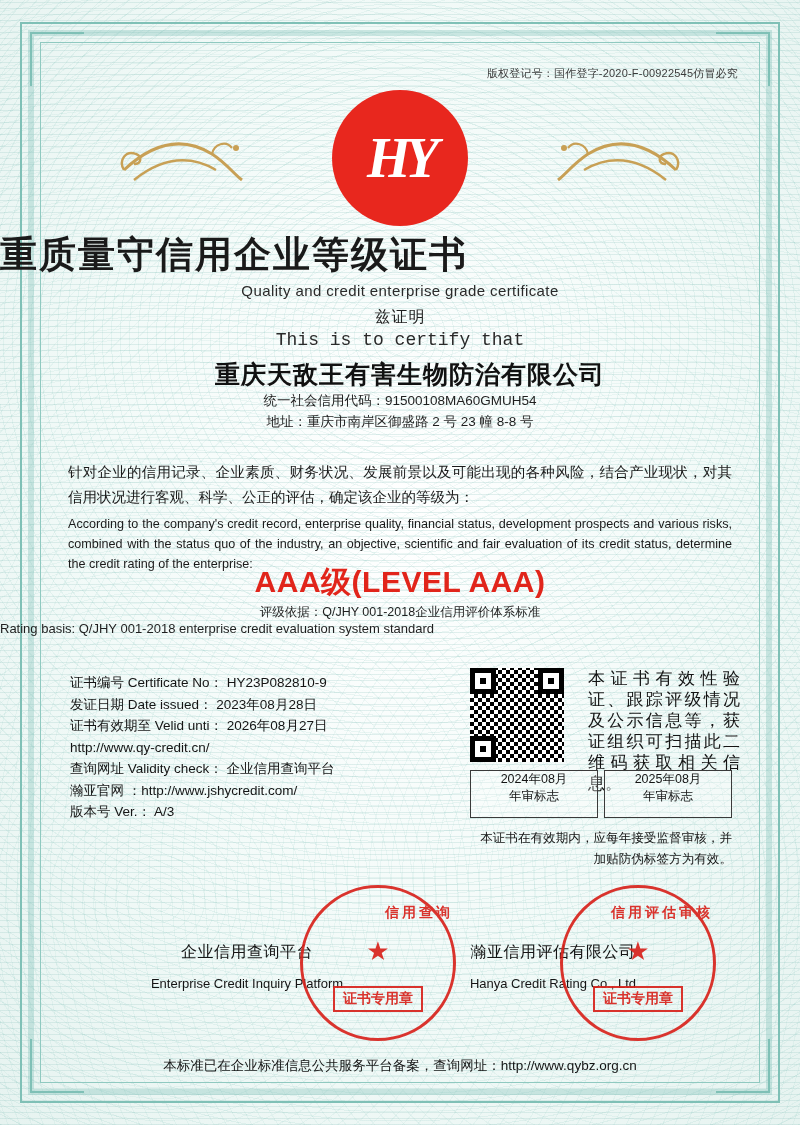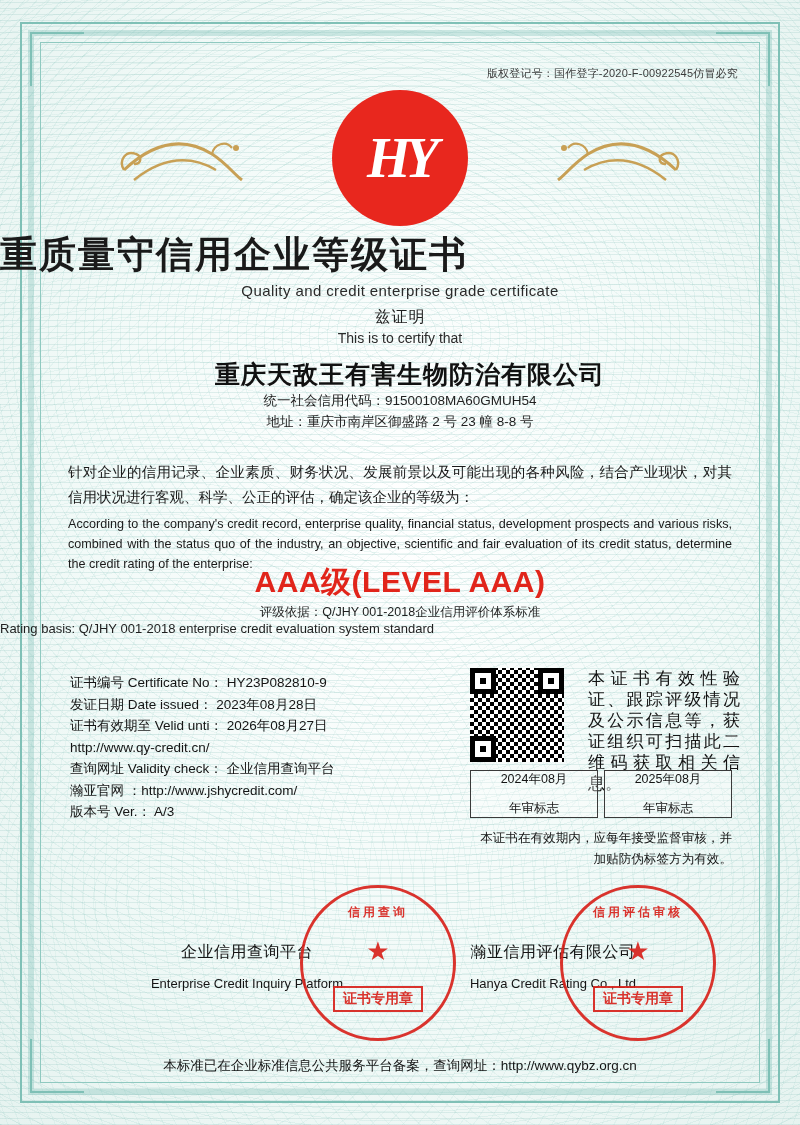--- a/index.html
+++ b/index.html
@@ -157,22 +157,23 @@
     text-align: center;
     font-size: 16px;
     color: #1f1f1f;
     letter-spacing: 1px;
   }
   .certify-en {
     position: absolute;
     top: 330px;
     width: 100%;
     text-align: center;
-    font-size: 14px;
+    font-size: 18px;
     color: #2a2a2a;
+    font-family: Liberation Mono, monospace;
   }
   .company-name {
     position: absolute;
     top: 358px;
     width: 100%;
     text-align: center;
     font-size: 25px;
     font-weight: bold;
     color: #111111;
     letter-spacing: 1px;
@@ -302,21 +303,21 @@
     display: flex;
     justify-content: space-between;
   }
   .year-box {
     width: 126px;
     height: 46px;
     border: 1px solid #3a3a3a;
     display: flex;
     flex-direction: column;
     align-items: center;
-    justify-content: space-between;
+    justify-content: flex-start;
     font-size: 12.5px;
     color: #141414;
     line-height: 17px;
     background: rgba(255,255,255,0.25);
   }
   .validity-note {
     position: absolute;
     top: 828px;
     left: 470px;
     width: 262px;
@@ -336,22 +337,22 @@
     z-index: 7;
     opacity: 0.92;
   }
   .seal.left { left: 300px; top: 885px; }
   .seal.right { left: 560px; top: 885px; }
   .seal .arc-text {
     position: absolute;
     top: 16px;
     left: 0;
     width: 100%;
-    text-align: center;
-    font-size: 12px;
+    text-align: right;
+    font-size: 14px;
     font-weight: bold;
     letter-spacing: 3px;
     transform: none;
     font-family: Liberation Serif, serif;
   }
   .seal .star {
     position: absolute;
     top: 50px;
     left: 50%;
     transform: translateX(-50%);

